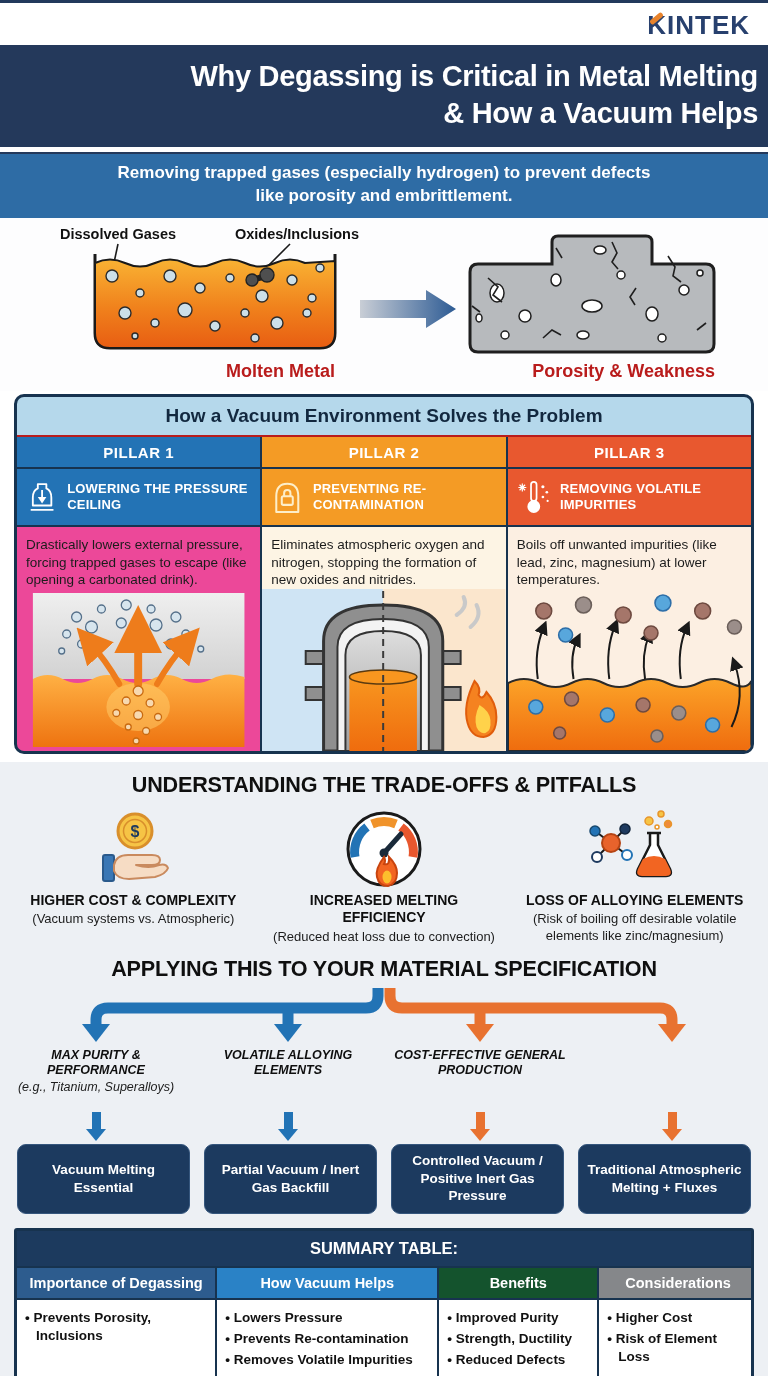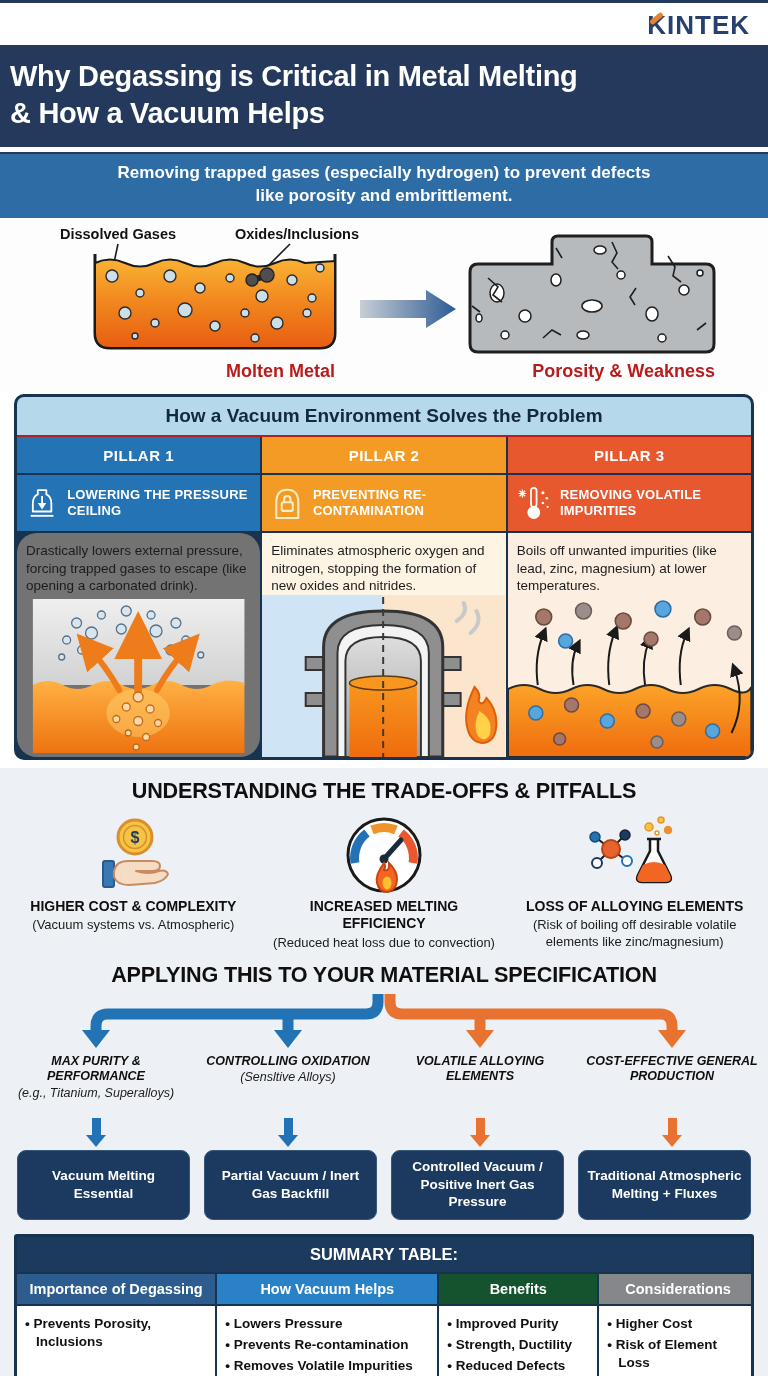--- a/index.html
+++ b/index.html
@@ -8,47 +8,47 @@
     background:#ffffff;font-family:"Liberation Sans",sans-serif;color:#1a1a1a;
   }
   .top-strip{height:3px;background:#22395c;}
   
   .topbar{height:42px;background:#ffffff;position:relative;}
   .logo{position:absolute;right:18px;top:7px;font-weight:800;font-size:26px;
         letter-spacing:1px;color:#27406e;}
   .logo .accent{position:absolute;left:2px;top:6px;width:15px;height:5px;
         background:#e8832c;transform:rotate(-40deg);border-radius:2px;}
   
-  .title-band{background:#24395b;color:#fff;text-align:left;padding:13px 10px 15px;}
+  .title-band{background:#24395b;color:#fff;text-align:right;padding:13px 10px 15px;}
   .title-band .line{font-size:29px;font-weight:800;line-height:1.28;letter-spacing:-0.3px;}
   .gap-white{height:5px;background:#fff;}
   .subtitle-band{background:#2e6ca5;color:#fff;text-align:center;padding:8px 30px 10px;border-top:2px solid #24395b;}
   .subtitle-band .line{font-size:17px;font-weight:700;line-height:1.35;}
   
   .problem{position:relative;height:173px;background:#fdfdfe;}
   .problem svg{position:absolute;inset:0;}
   .p-label{position:absolute;font-size:14.5px;font-weight:800;color:#111;text-align:center;}
   .lbl-dissolved{left:38px;top:8px;width:160px;}
   .lbl-oxides{left:222px;top:8px;width:150px;}
   .cap{position:absolute;top:143px;font-size:18px;font-weight:800;text-align:right;color:#b91c1c;}
   .cap-molten{left:95px;width:240px;}
   .cap-porosity{left:465px;width:250px;}
   
   .panel{margin:3px 14px 8px;border:3px solid #17334f;border-radius:10px;overflow:hidden;background:#17334f;}
   .panel-header{background:#b5d8eb;color:#12283f;font-size:19px;font-weight:800;
       text-align:center;padding:8px 6px;border-bottom:2px solid #b91c1c;}
   .pillar-grid{display:grid;grid-template-columns:1fr 1fr 1fr;gap:2px;}
   .pcell{display:flex;align-items:center;justify-content:center;text-align:center;}
-  .pname{height:36px;color:#fff;font-weight:800;font-size:15px;letter-spacing:0.5px;}
+  .pname{height:30px;color:#fff;font-weight:800;font-size:15px;letter-spacing:0.5px;}
   .picon{height:56px;color:#fff;gap:8px;padding:0 8px;}
   .picon .ptitle{font-weight:800;font-size:13px;text-align:left;line-height:1.25;letter-spacing:0.2px;}
   .bg-p1{background:#2373b5;} .bg-p2{background:#f49b25;} .bg-p3{background:#e8582f;}
   .pbody{display:flex;flex-direction:column;justify-content:space-between;}
   .pbody .desc{font-size:13.5px;line-height:1.3;padding:9px 9px 0;color:#1c1c1c;}
-  .bodybg1{background:#737373;border-radius:20px;} .bodybg2{background:#fdf4e4;} .bodybg3{background:#fcefe2;}
+  .bodybg1{background:#ec4899;} .bodybg2{background:#fdf4e4;} .bodybg3{background:#fcefe2;}
   .pbody svg{display:block;width:100%;height:162px;}
   
   .lower{background:#edf0f4;padding-top:10px;}
   .sec-title{text-align:center;font-size:22.5px;font-weight:800;color:#0f0f0f;
       letter-spacing:-0.2px;transform:scaleX(0.96);}
   
   .tradeoffs{display:flex;margin:8px 8px 6px;}
   .to-col{flex:1;text-align:center;padding:0 8px;}
   .to-icon{height:86px;display:flex;align-items:center;justify-content:center;}
   .to-head{font-size:14px;font-weight:800;color:#0f0f0f;line-height:1.25;}
@@ -445,24 +445,20 @@
       <polygon points="274,36 302,36 288,54" fill="#2273b5"></polygon>
       <polygon points="466,36 494,36 480,54" fill="#e87230"></polygon>
       <polygon points="658,36 686,36 672,54" fill="#e87230"></polygon>
     </svg>
     <div class="branch-labels">
       <div class="br-col">
         <div class="br-head">MAX PURITY &amp; PERFORMANCE</div>
         <div class="br-detail">(e.g., Titanium, Superalloys)</div>
       </div>
       <div class="br-col">
-        <div class="br-head">CONTROLLING OXIDATION</div>
-        <div class="br-detail">(Sensltive Alloys)</div>
-      </div>
-      <div class="br-col">
         <div class="br-head">VOLATILE ALLOYING ELEMENTS</div>
       </div>
       <div class="br-col">
         <div class="br-head">COST-EFFECTIVE GENERAL PRODUCTION</div>
       </div>
     </div>
     <div class="drops">
       <div class="drop c-blue">
           <div class="shaft"></div>
           <div class="head"></div>

